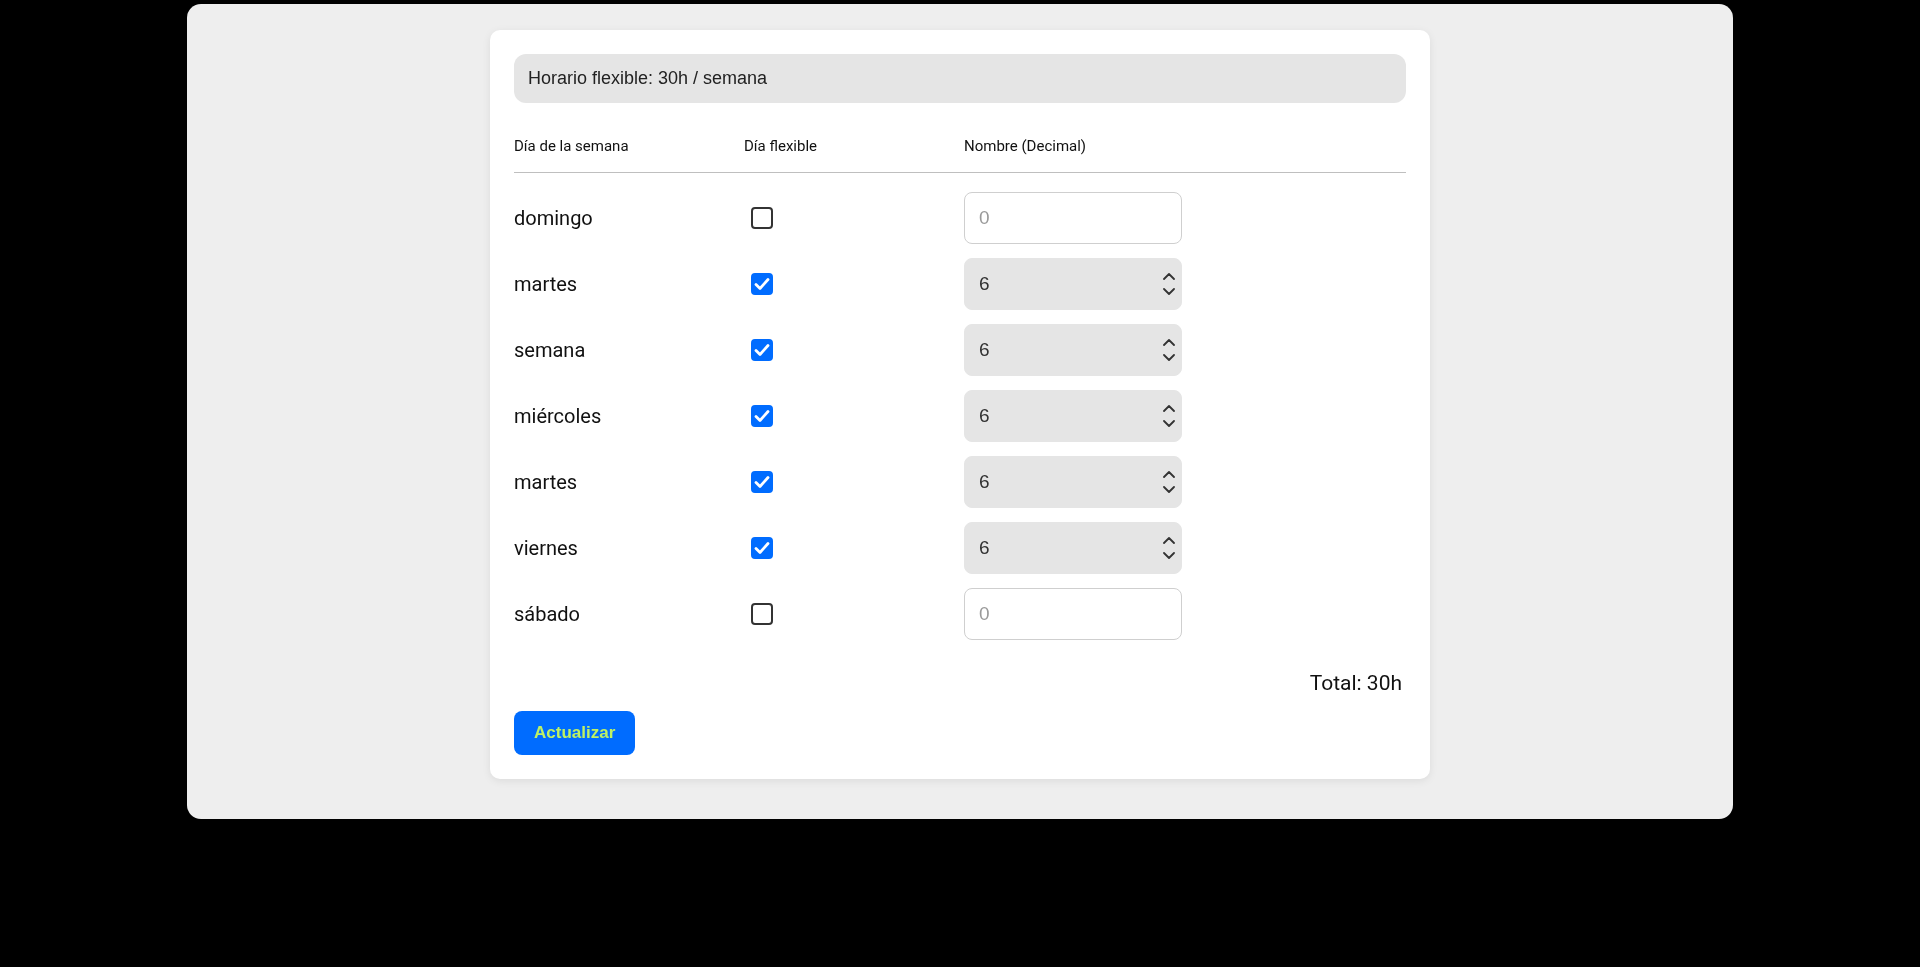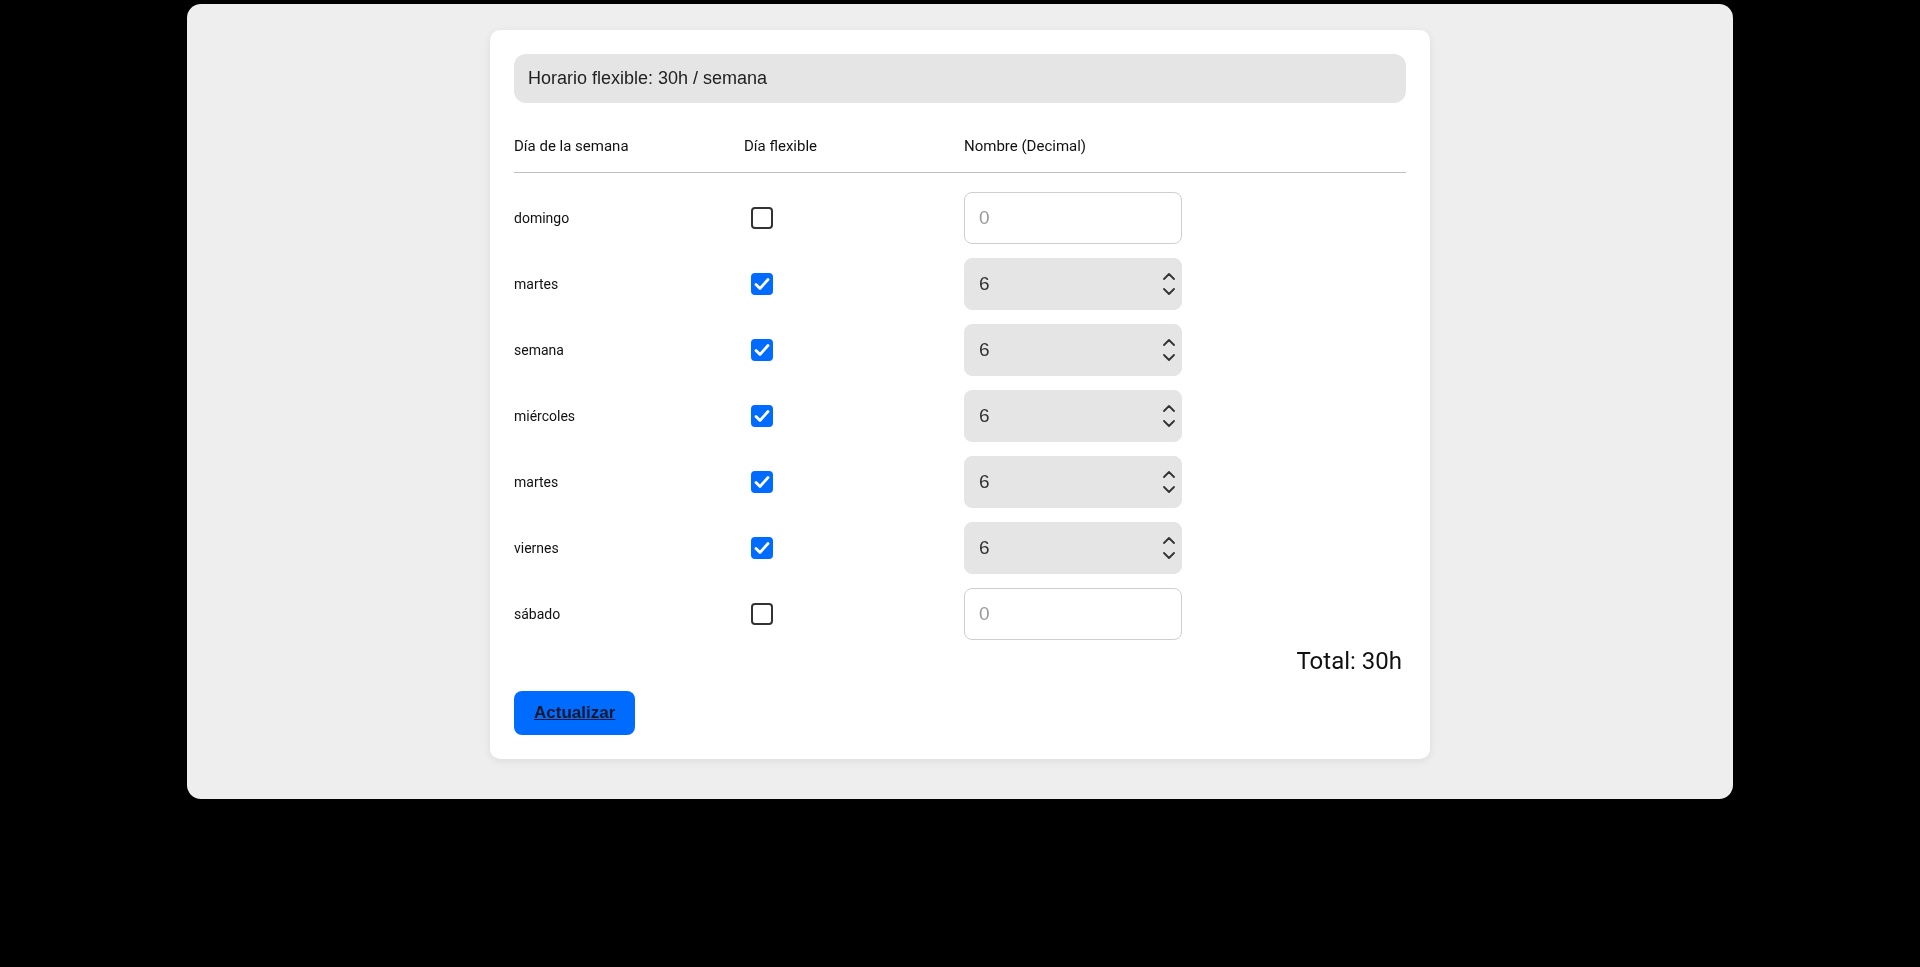--- a/index.html
+++ b/index.html
@@ -63,21 +63,21 @@
       color: #111;
       font-weight: 400;
     }
     .row {
       display: grid;
       grid-template-columns: 230px 220px 230px 1fr;
       align-items: center;
       min-height: 66px;
     }
     .day-name {
-      font-size: 14px;
+      font-size: 20px;
       color: #111;
     }
     .checkbox {
       width: 22px;
       height: 22px;
       border: 2.5px solid #333;
       border-radius: 4px;
       display: flex;
       align-items: center;
       justify-content: center;
@@ -135,36 +135,35 @@
       align-items: center;
       justify-content: center;
       cursor: pointer;
     }
     .stepper-btn svg {
       width: 12px;
       height: 8px;
     }
     .total-row {
       text-align: right;
-      font-size: 24px;
+      font-size: 21px;
       color: #111;
-      margin-top: 0;
+      margin-top: 24px;
       margin-bottom: 16px;
       padding-right: 4px;
     }
     .update-btn {
       background: #006cff;
-      color: #0f172a;
+      color: #bef264;
       border: none;
       border-radius: 8px;
       padding: 12px 20px;
       font-size: 17px;
       font-weight: 600;
       cursor: pointer;
-      text-decoration: underline;
     }
     ::placeholder {
       color: #9a9a9a;
     }
   </style>
 </head>
 <body>
 
 <div class="outer-frame">
   <div class="card">

